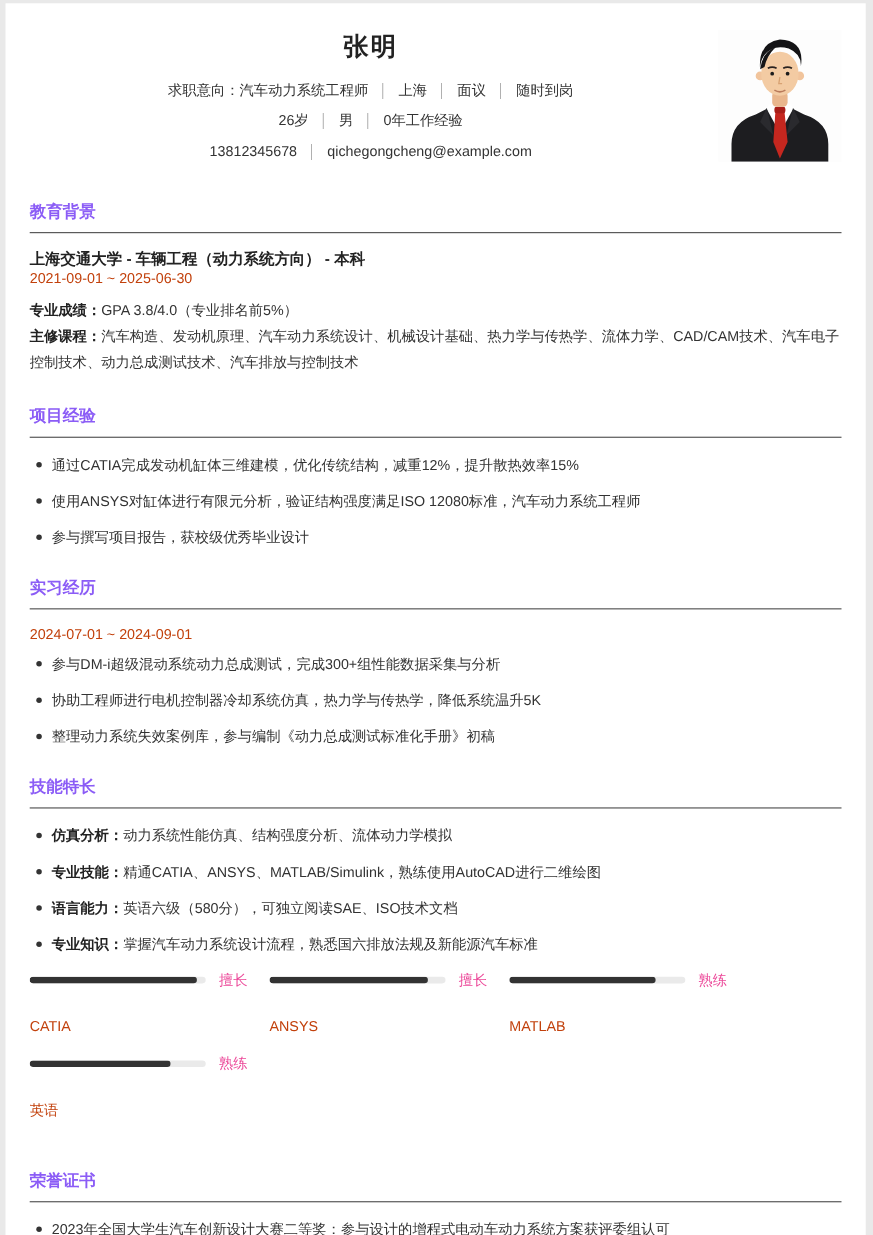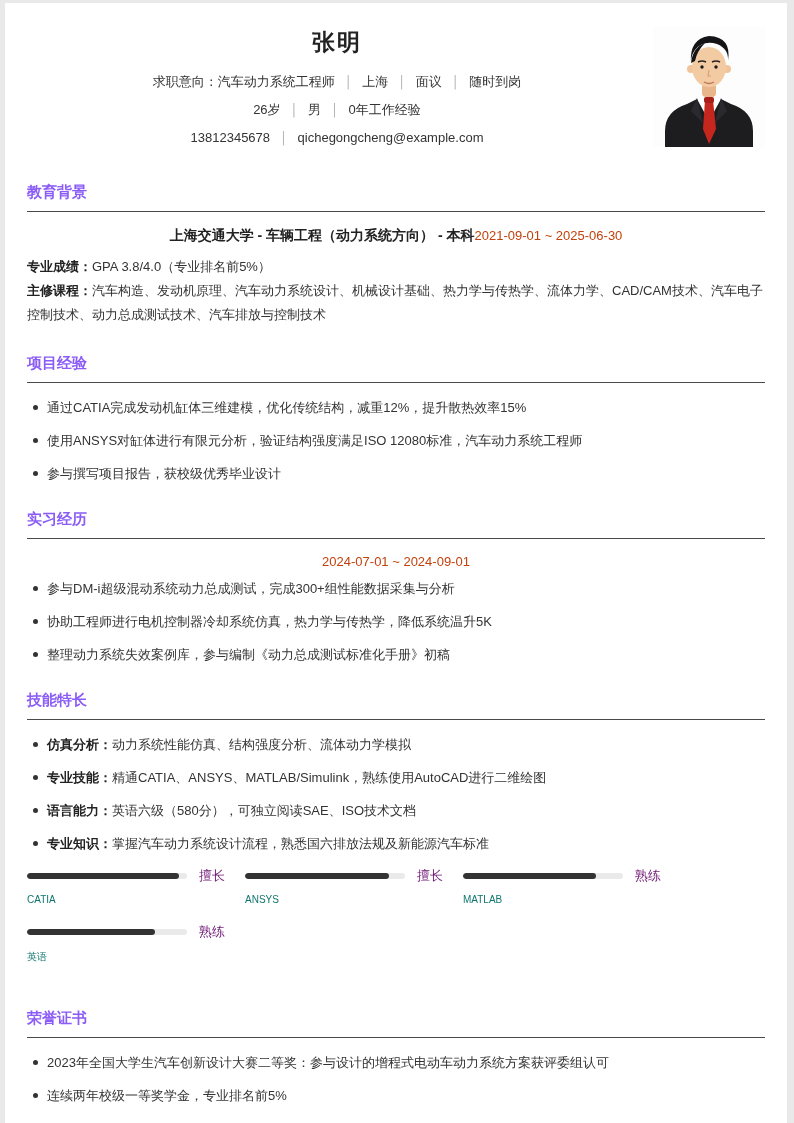--- a/index.html
+++ b/index.html
@@ -25,21 +25,21 @@
   .sep { color: #aaa; margin: 0 10px; font-size: 12px; }
   .photo-box { width: 112px; height: 120px; margin-left: 6px; background: #fdfdfd; flex: 0 0 auto; }
 
   
   .section { margin-top: 27px; }
   .sec-title {
     font-size: 15px; font-weight: bold; color: #8b5cf6;
     padding-bottom: 9px; border-bottom: 1px solid #4a4a4a;
     margin-bottom: 15px;
   }
-  .row-split { display: flex; justify-content: center; align-items: baseline; margin-bottom: 10px; }
+  .row-split { display: flex; justify-content: space-between; align-items: baseline; margin-bottom: 10px; flex-direction: column; }
   .row-main { font-size: 14px; font-weight: bold; color: #222; }
   .row-date { font-size: 13px; color: #c2410c; font-weight: normal; }
   .kv { font-size: 13px; line-height: 24px; color: #333; }
   .kv b { color: #222; }
 
   ul.blist { list-style: none; }
   ul.blist li {
     position: relative; padding-left: 20px; font-size: 13px;
     line-height: 19px; margin-bottom: 14px; color: #333;
   }
@@ -48,22 +48,22 @@
     width: 5px; height: 5px; border-radius: 50%; background: #333;
   }
   ul.blist li b { color: #222; }
 
   
   .bars { display: flex; flex-wrap: wrap; margin-top: 6px; }
   .bar-item { width: 218px; margin-bottom: 18px; }
   .bar-row { display: flex; align-items: center; }
   .track { width: 160px; height: 6px; background: #eaeaea; border-radius: 3px; overflow: hidden; }
   .fill { height: 6px; background: #333; border-radius: 3px; }
-  .bar-level { font-size: 13px; color: #701a75; margin-left: 12px; }
-  .bar-name { font-size: 10px; color: #0f766e; margin-top: 9px; }
+  .bar-level { font-size: 13px; color: #ec4899; margin-left: 12px; }
+  .bar-name { font-size: 13px; color: #c2410c; margin-top: 25px; }
 </style>
 </head>
 <body>
 
 <div class="page">
 
   <div class="header">
     <div class="header-left">
       <div class="name">张明</div>
       <div class="hline">

